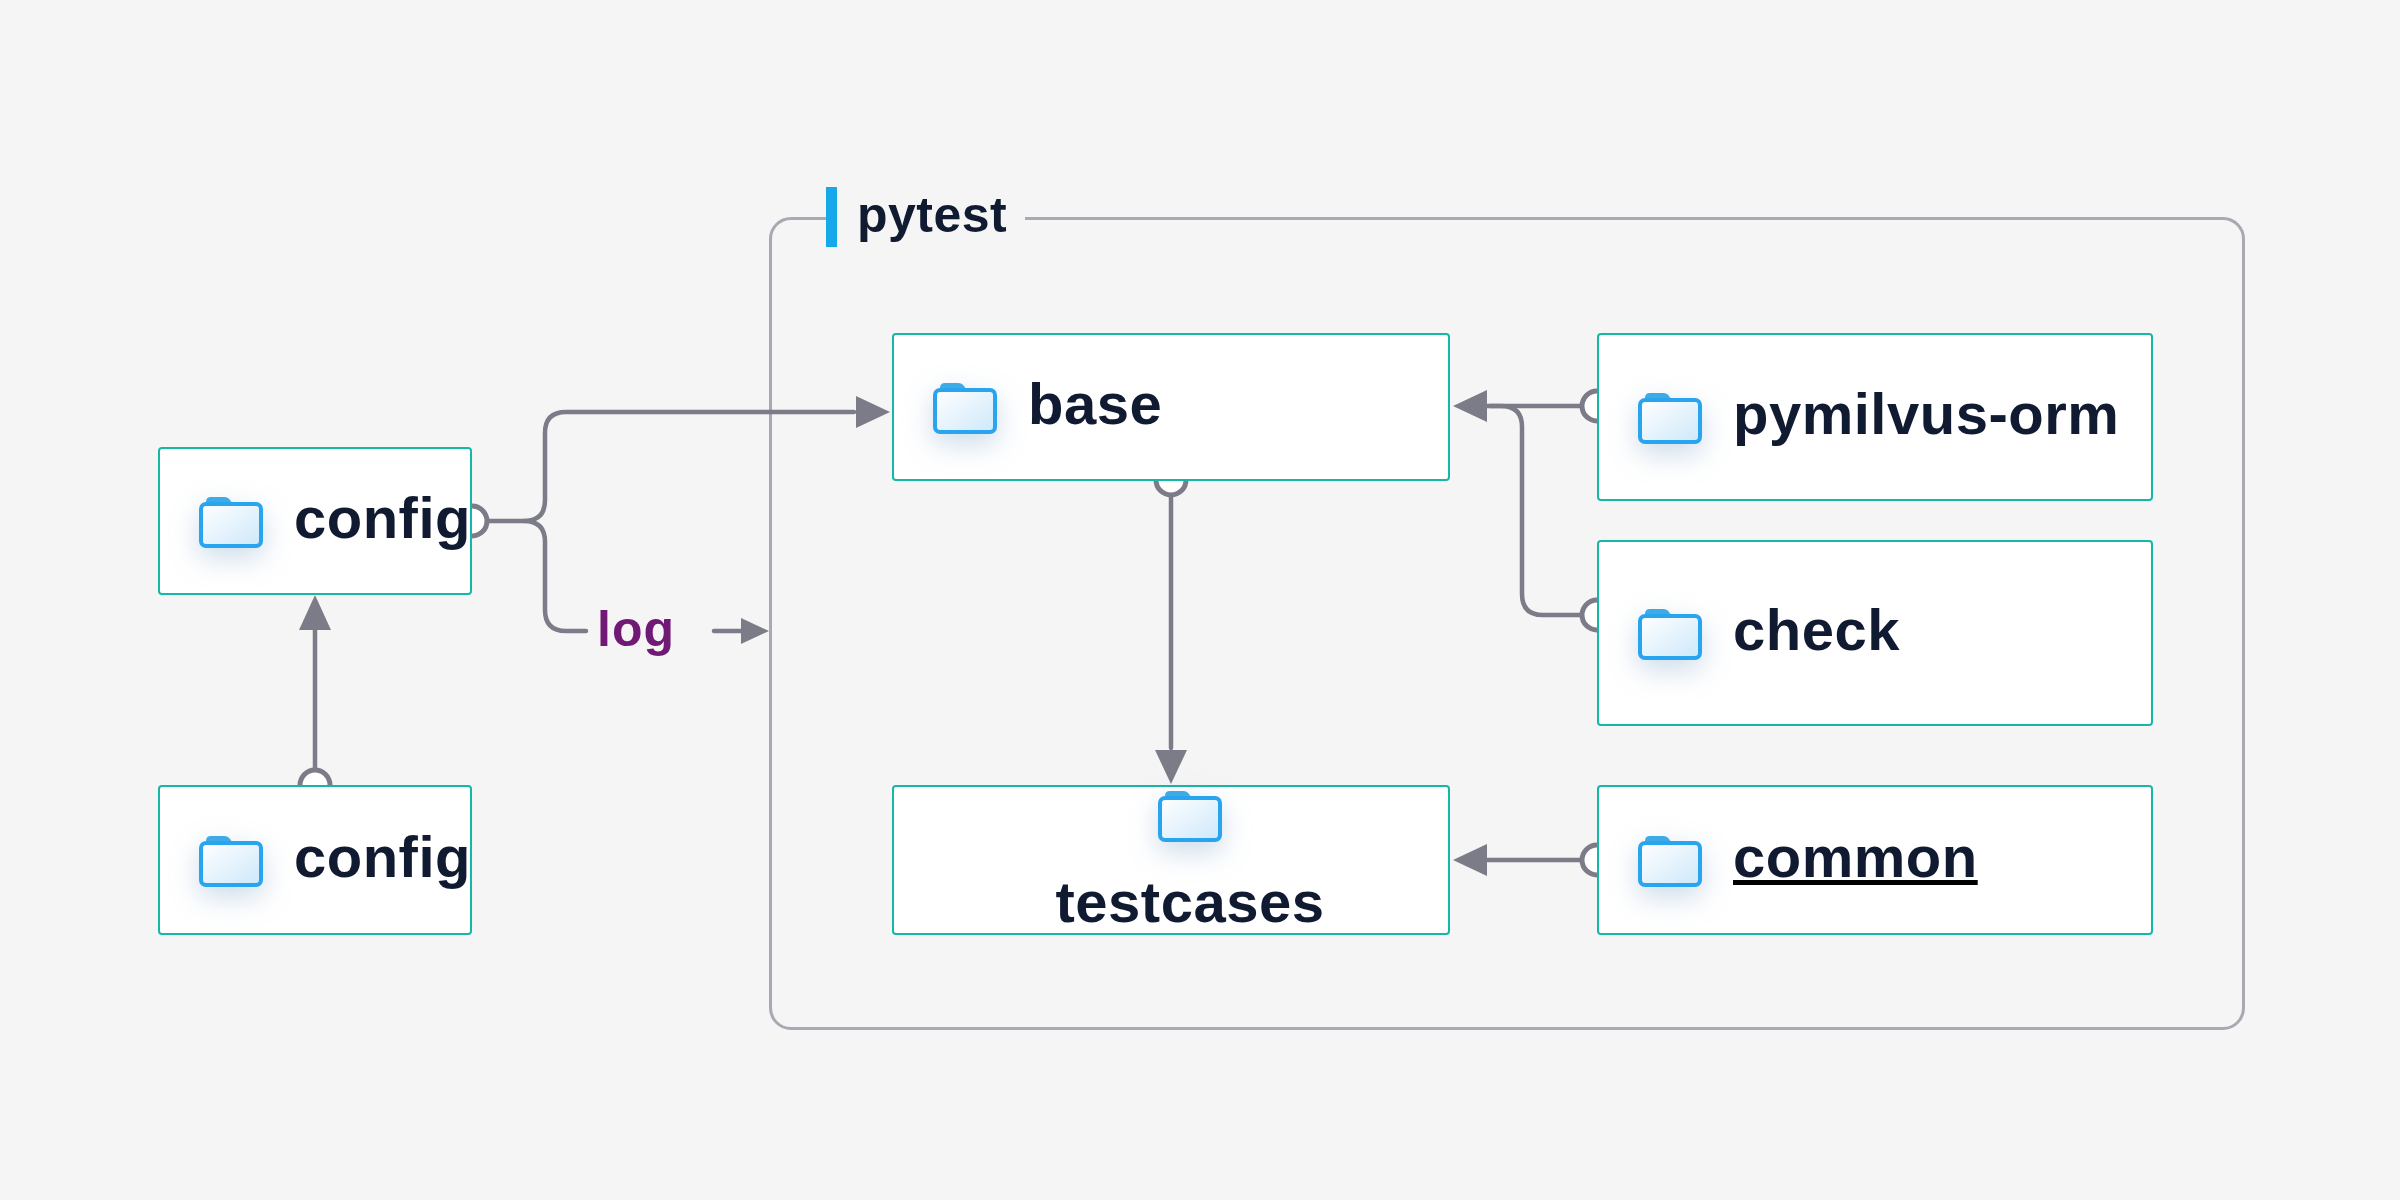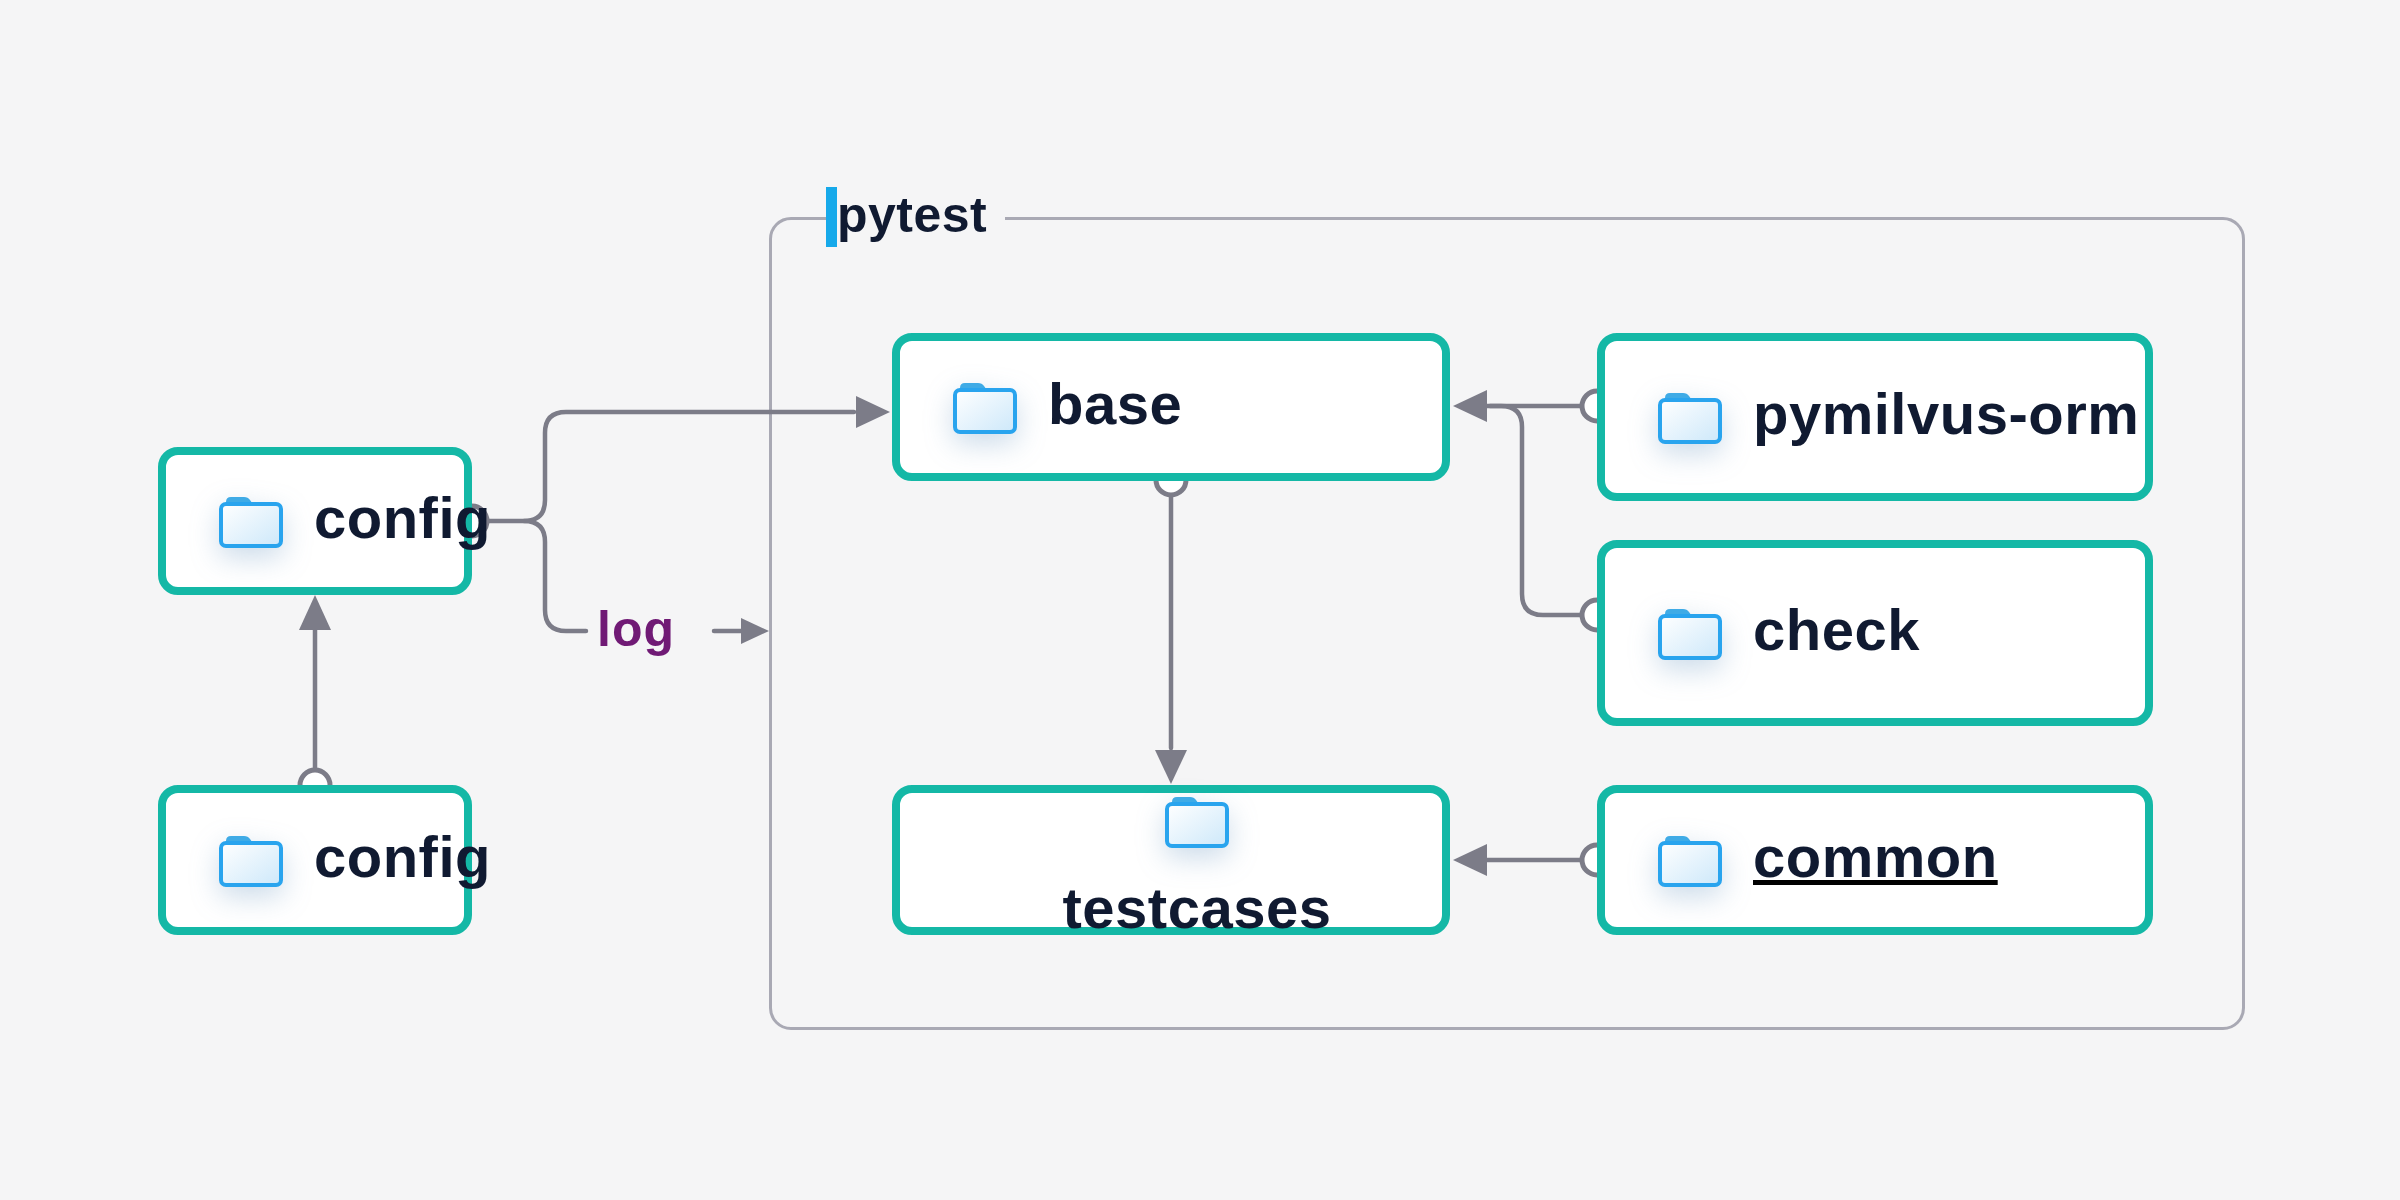--- a/index.html
+++ b/index.html
@@ -31,20 +31,21 @@
     background: transparent;
     z-index: 1;
   }
   .group-label {
     position: absolute;
     left: 826px;
     top: 186px;
     height: 62px;
     display: flex;
     align-items: center;
+    gap: 20px;
     padding: 0 18px 0 0;
     background: #f5f5f6;
     z-index: 4;
   }
   .accent-bar {
     width: 11px;
     height: 60px;
     background: #16a9ea;
   }
   .group-label-text {
@@ -58,26 +59,26 @@
   svg.connectors {
     position: absolute;
     left: 0;
     top: 0;
     z-index: 2;
     pointer-events: none;
   }
   .node {
     position: absolute;
     background: #ffffff;
-    border: 8px solid #14b8a6;
-    border-radius: 20px;
+    border: 2px solid #14b8a6;
+    border-radius: 4px;
     box-sizing: border-box;
     display: flex;
     align-items: center;
-    padding-left: 52px;
+    padding-left: 38px;
     gap: 30px;
     z-index: 3;
   }
   .node .folder {
     filter: drop-shadow(0 10px 14px rgba(90, 140, 185, 0.30));
     flex: 0 0 auto;
   }
   .node-label {
     font-size: 58px;
     font-weight: 700;

